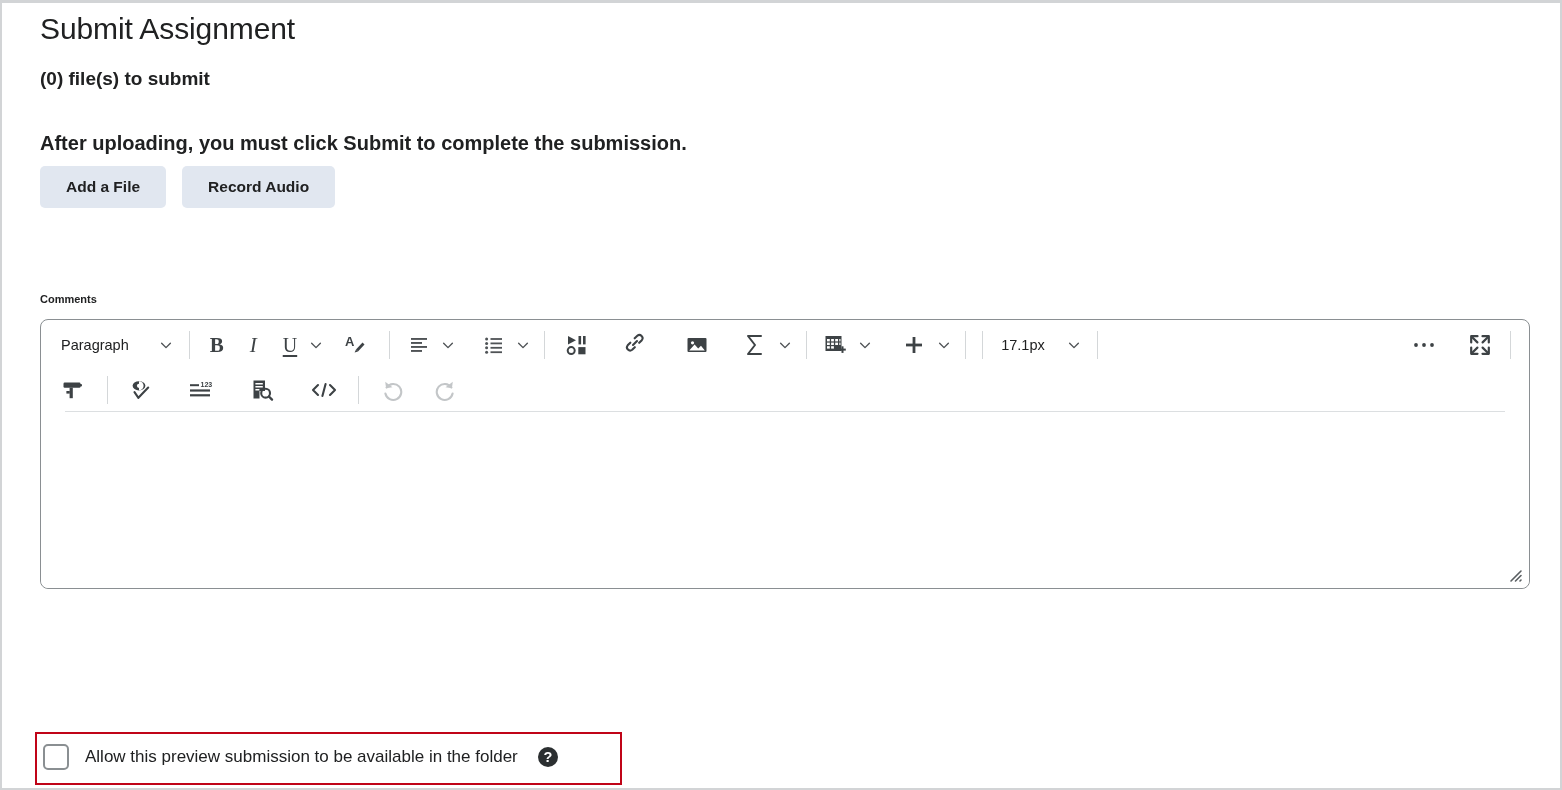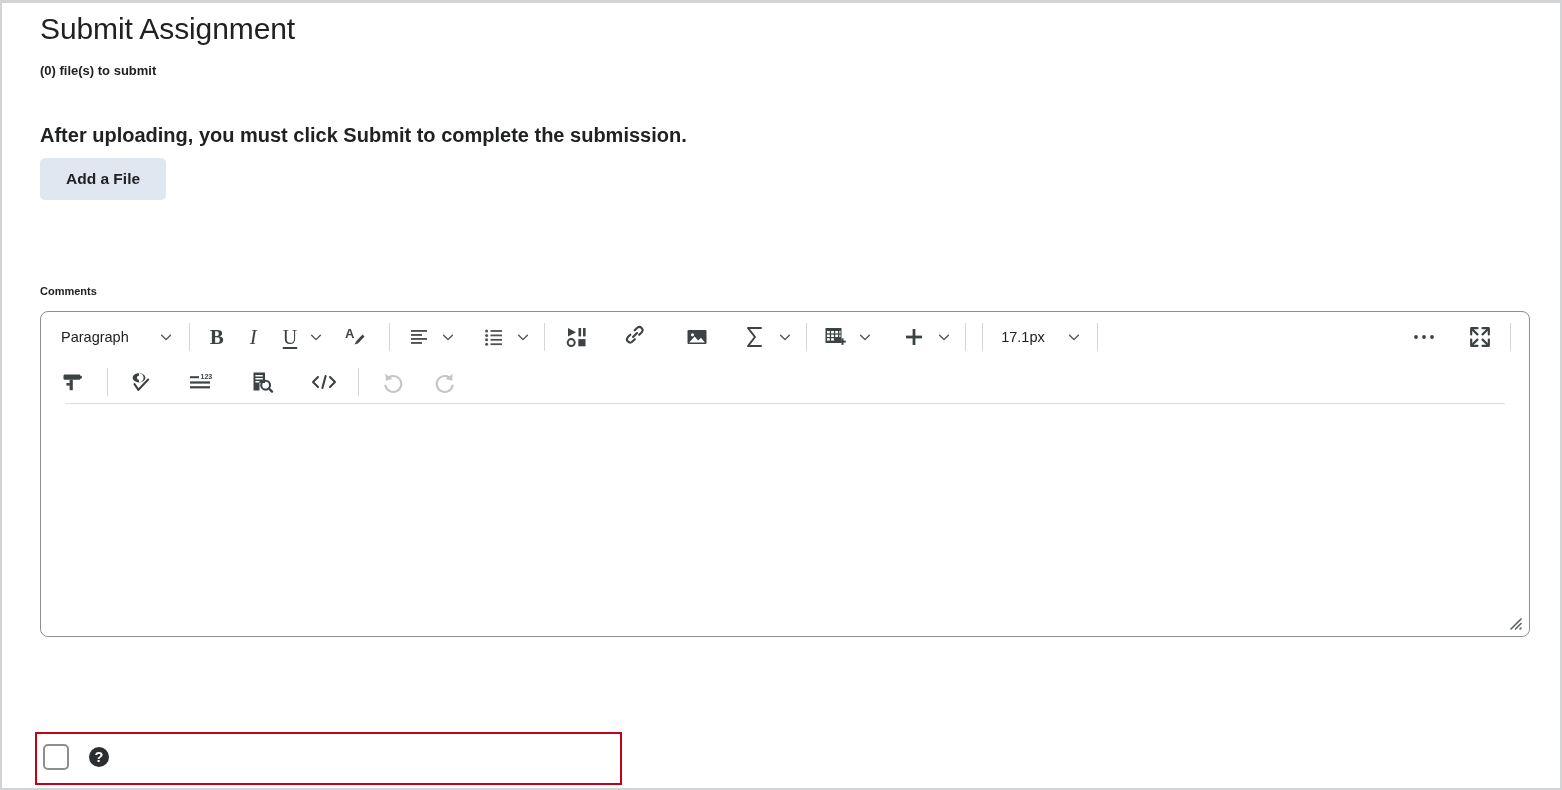--- a/index.html
+++ b/index.html
@@ -49,24 +49,24 @@
     line-height: 18px;
   }
   .req-star {
     color: #494c4e;
     font-size: 13px;
     vertical-align: super;
     margin-left: 1px;
     font-weight: normal;
   }
   .file-count {
-    font-size: 13px;
+    font-size: 19px;
     font-weight: bold;
     color: #202122;
-    margin-top: 10px;
+    margin-top: 18px;
     line-height: 24px;
   }
   .upload-note {
     font-size: 20px;
     font-weight: bold;
     color: #202122;
     margin-top: 40px;
     line-height: 24px;
   }
 
@@ -98,21 +98,21 @@
   .comments-label {
     font-size: 11px;
     font-weight: bold;
     color: #202122;
     margin-top: 82px;
     line-height: 18px;
   }
   .editor {
     margin-top: 11px;
     width: 1490px;
-    height: 326px;
+    height: 270px;
     border: 1px solid #8a8f92;
     border-radius: 8px;
     background: #ffffff;
     position: relative;
     display: flex;
     flex-direction: column;
   }
   .toolbar {
     padding: 2px 10px 0 10px;
   }
@@ -228,20 +228,21 @@
 
     <h1 class="page-title">Submit Assignment</h1>
 
 
     <div class="file-count">(0) file(s) to submit</div>
 
     <div class="upload-note">After uploading, you must click Submit to complete the submission.</div>
 
     <div class="btn-row">
       <button class="btn">Add a File</button>
+      <button class="btn">Record Audio</button>
     </div>
 
     <div class="comments-label">Comments</div>
 
     <div class="editor">
       <div class="toolbar">
 
         <div class="tb-row">
 
           <div class="tb-select">
@@ -554,20 +555,21 @@
         </svg>
       </div>
     </div>
 
   </div>
 
   <div class="highlight-box"></div>
 
   <div class="check-row">
     <div class="checkbox" role="checkbox" aria-checked="false"></div>
+    <span class="check-label">Allow this preview submission to be available in the folder</span>
     <span class="help-icon">
       <svg width="22" height="22" viewBox="0 0 22 22">
         <circle cx="11" cy="11" r="10" fill="#2b2f31"></circle>
         <text x="11" y="16.2" text-anchor="middle" font-family="Liberation Sans, sans-serif" font-size="14.5" font-weight="bold" fill="#ffffff">?</text>
       </svg>
     </span>
   </div>
 </div>
 
 </body></html>

